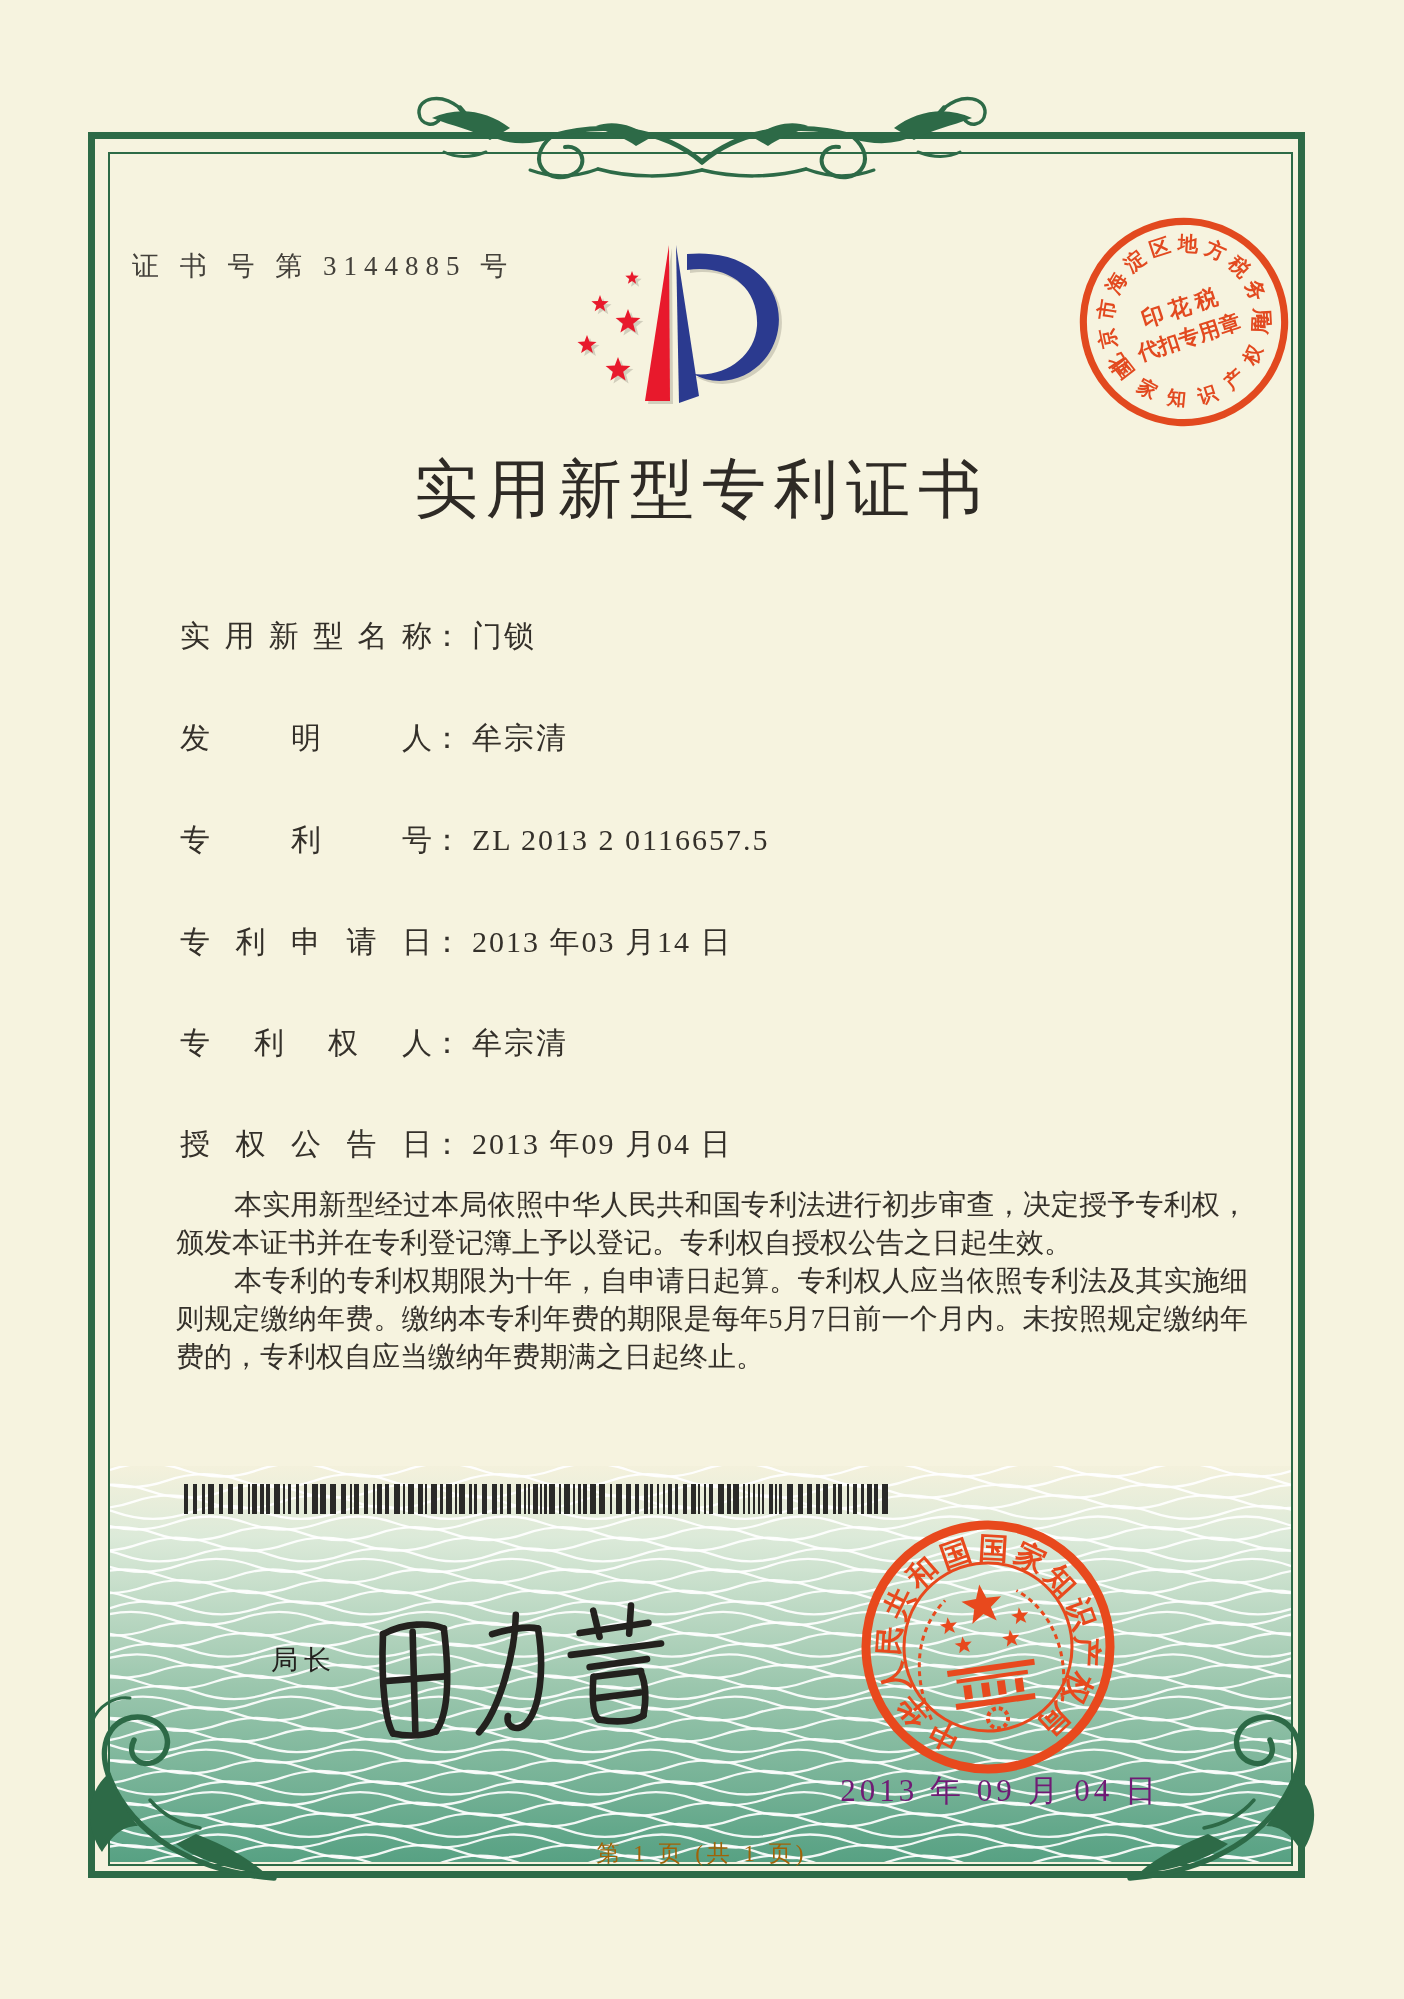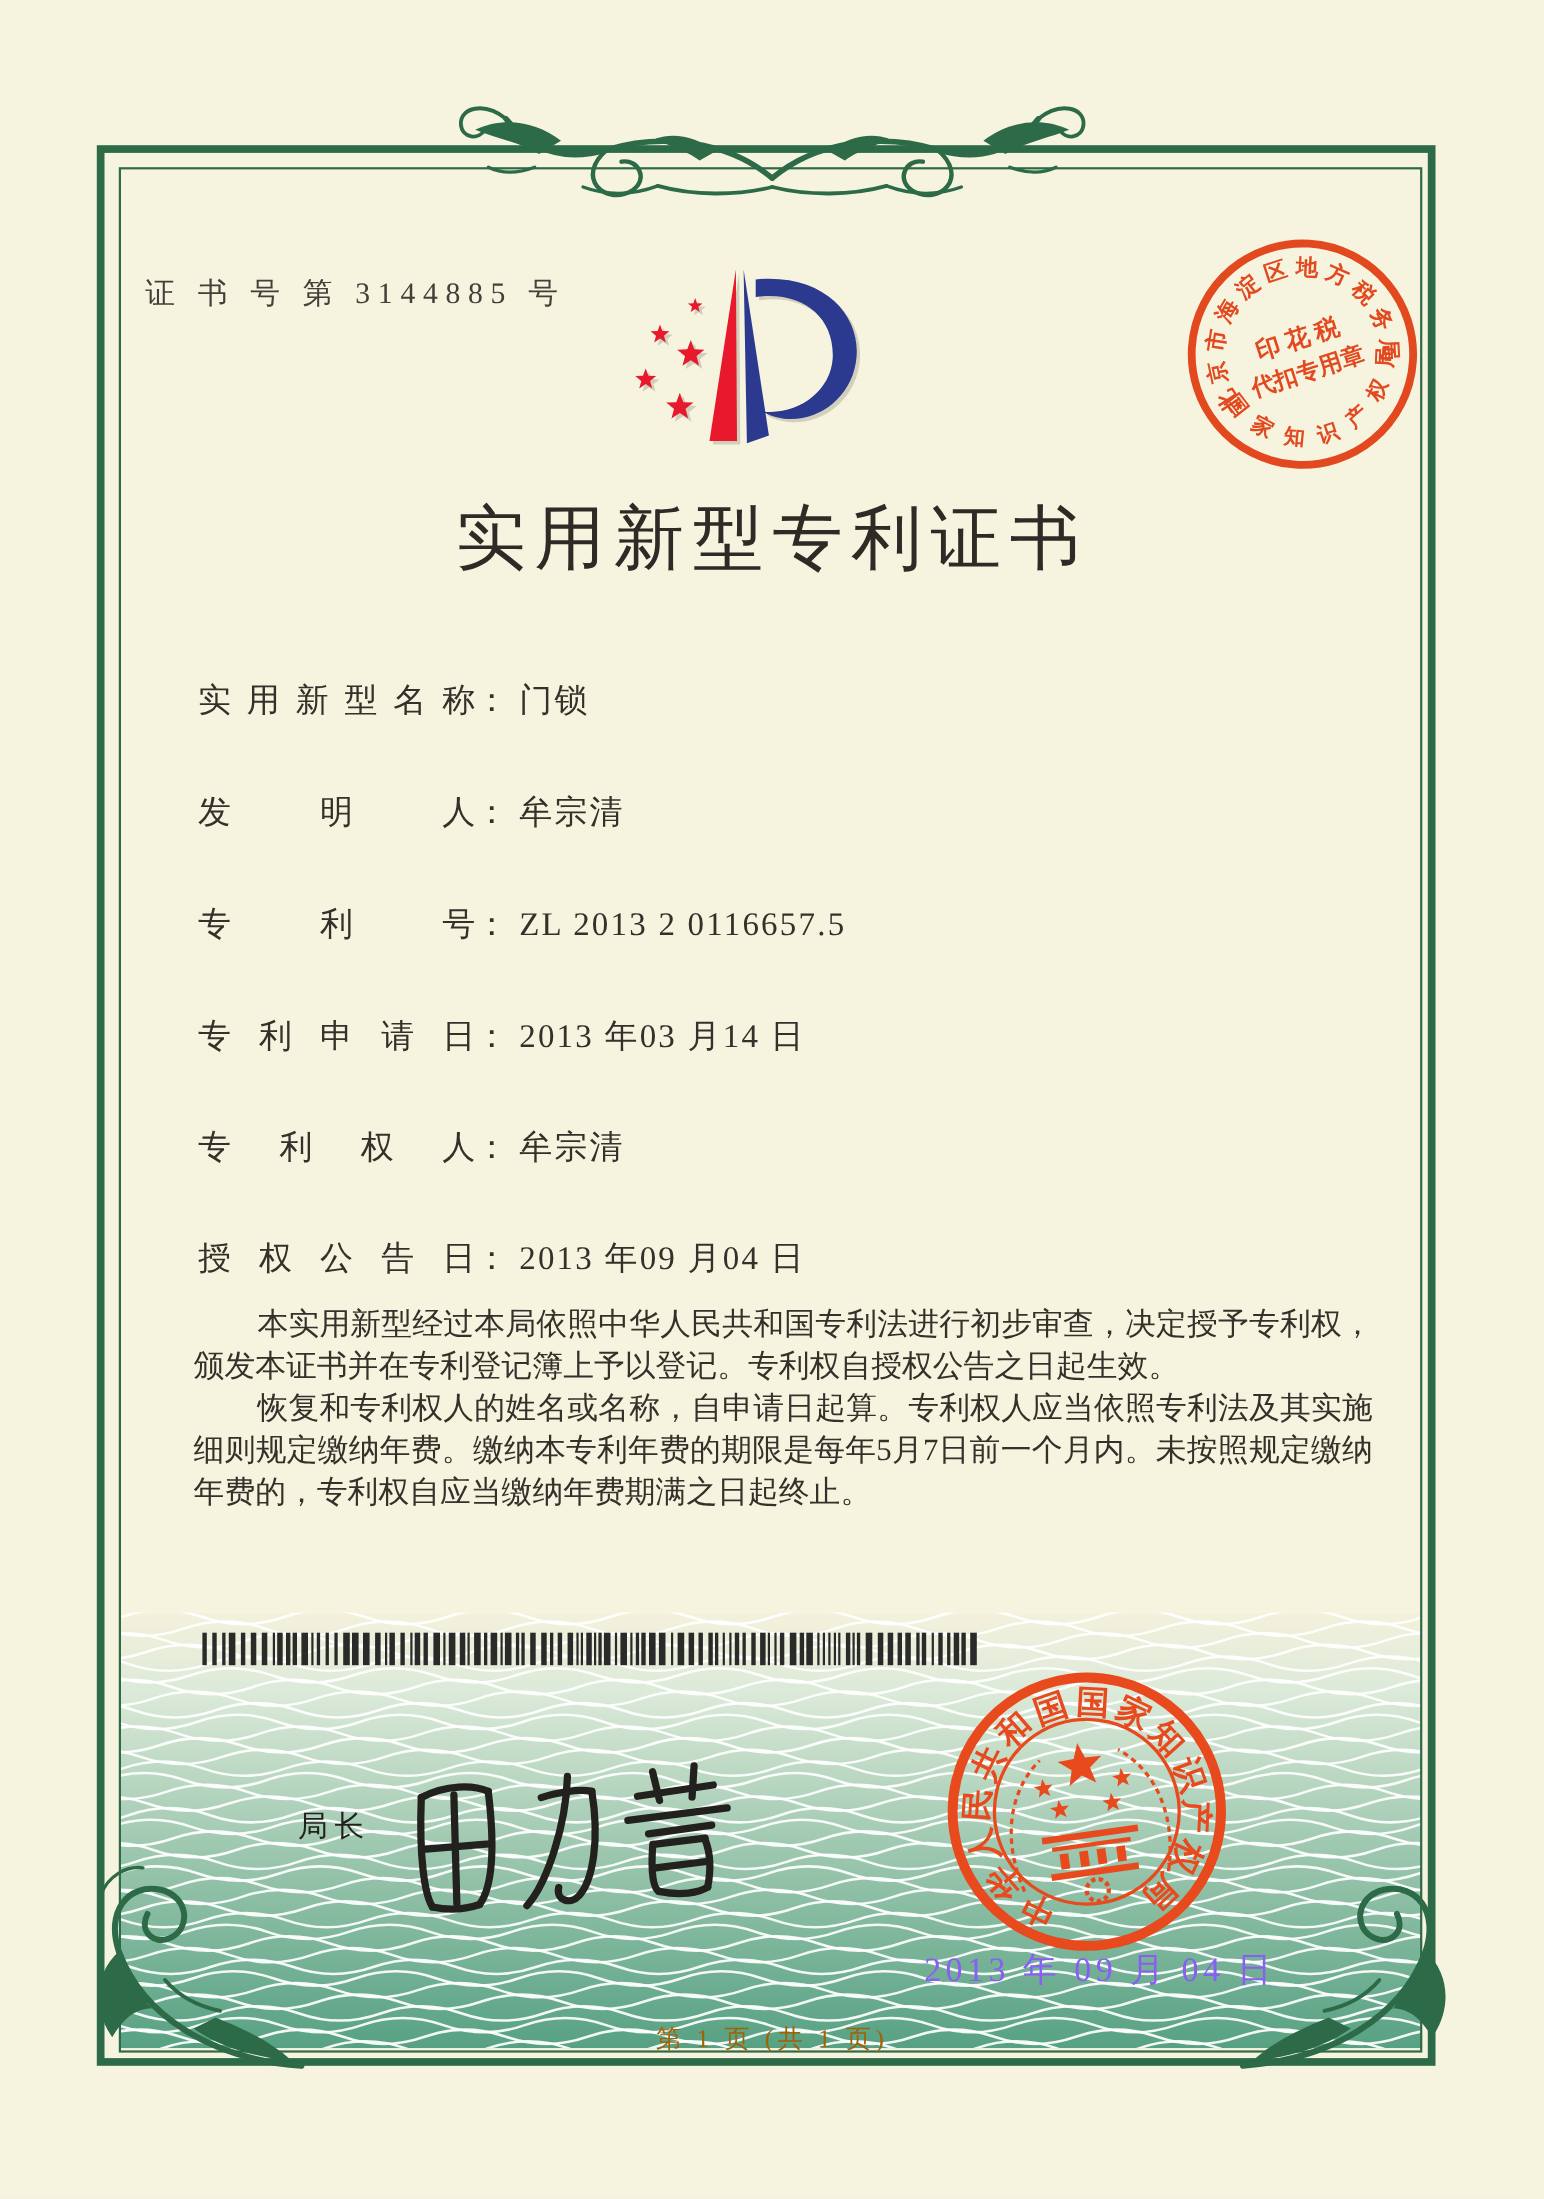--- a/index.html
+++ b/index.html
@@ -22,21 +22,21 @@
   .fvalue{letter-spacing:2px;margin-top:31px;}
   .body-text{position:absolute;left:176px;top:1186px;width:1072px;font-size:28px;
         line-height:38px;text-align:justify;color:#34302a;}
   .body-text p{margin:0;text-indent:58px;}
   .waveband{position:absolute;left:110px;top:1466px;width:1182px;height:396px;}
   .barcode{position:absolute;left:182px;top:1484px;width:712px;height:30px;}
   .sig-label{position:absolute;left:252px;top:1642px;font-size:27px;letter-spacing:6px;color:#23211e;margin-left:19px;}
   .signature{position:absolute;left:360px;top:1568px;width:330px;height:200px;}
   .seal{position:absolute;left:846px;top:1505px;width:284px;height:284px;}
   .seal-date{position:absolute;left:800px;top:1770px;width:400px;text-align:center;
-        font-size:31px;letter-spacing:4px;color:#8b5cf6;}
+        font-size:31px;letter-spacing:4px;color:#701a75;}
   .footer{position:absolute;left:0;top:1838px;width:1404px;text-align:center;
         font-size:23px;letter-spacing:4px;color:#a16207;}
   .ornament-top{position:absolute;left:382px;top:66px;width:640px;height:160px;}
   .flourish{position:absolute;width:240px;height:210px;}
   .flourish.bl{left:64px;top:1682px;}
   .flourish.br{left:1100px;top:1682px;transform:scaleX(-1);}
   svg{display:block;}
 </style>
 </head>
 <body>
@@ -200,21 +200,21 @@
     <div class="field f4">
       <span class="flabel">专利权人</span><span class="fcolon">：</span><span class="fvalue">牟宗清</span>
     </div>
     <div class="field f5">
       <span class="flabel">授权公告日</span><span class="fcolon">：</span><span class="fvalue">2013 年09 月04 日</span>
     </div>
   </div>
 
   <div class="body-text">
     <p>本实用新型经过本局依照中华人民共和国专利法进行初步审查，决定授予专利权，颁发本证书并在专利登记簿上予以登记。专利权自授权公告之日起生效。</p>
-    <p>恢复和专利权人的姓名或名称，自申请日起算。专利权人应当依照专利法及其实施细则规定缴纳年费。缴纳本专利年费的期限是每年5月7日前一个月内。未按照规定缴纳年费的，专利权自应当缴纳年费期满之日起终止。</p>
+    <p>本专利的专利权期限为十年，自申请日起算。专利权人应当依照专利法及其实施细则规定缴纳年费。缴纳本专利年费的期限是每年5月7日前一个月内。未按照规定缴纳年费的，专利权自应当缴纳年费期满之日起终止。</p>
   </div>
 
   <svg class="barcode" id="barcode" viewBox="0 0 712 30" preserveAspectRatio="none">
       <rect x="2" y="0" width="4" height="30" fill="#2a2a28"></rect>
       <rect x="11" y="0" width="4" height="30" fill="#2a2a28"></rect>
       <rect x="20" y="0" width="3" height="30" fill="#2a2a28"></rect>
       <rect x="26" y="0" width="6" height="30" fill="#2a2a28"></rect>
       <rect x="37" y="0" width="4" height="30" fill="#2a2a28"></rect>
       <rect x="46" y="0" width="5" height="30" fill="#2a2a28"></rect>
       <rect x="56" y="0" width="5" height="30" fill="#2a2a28"></rect>

